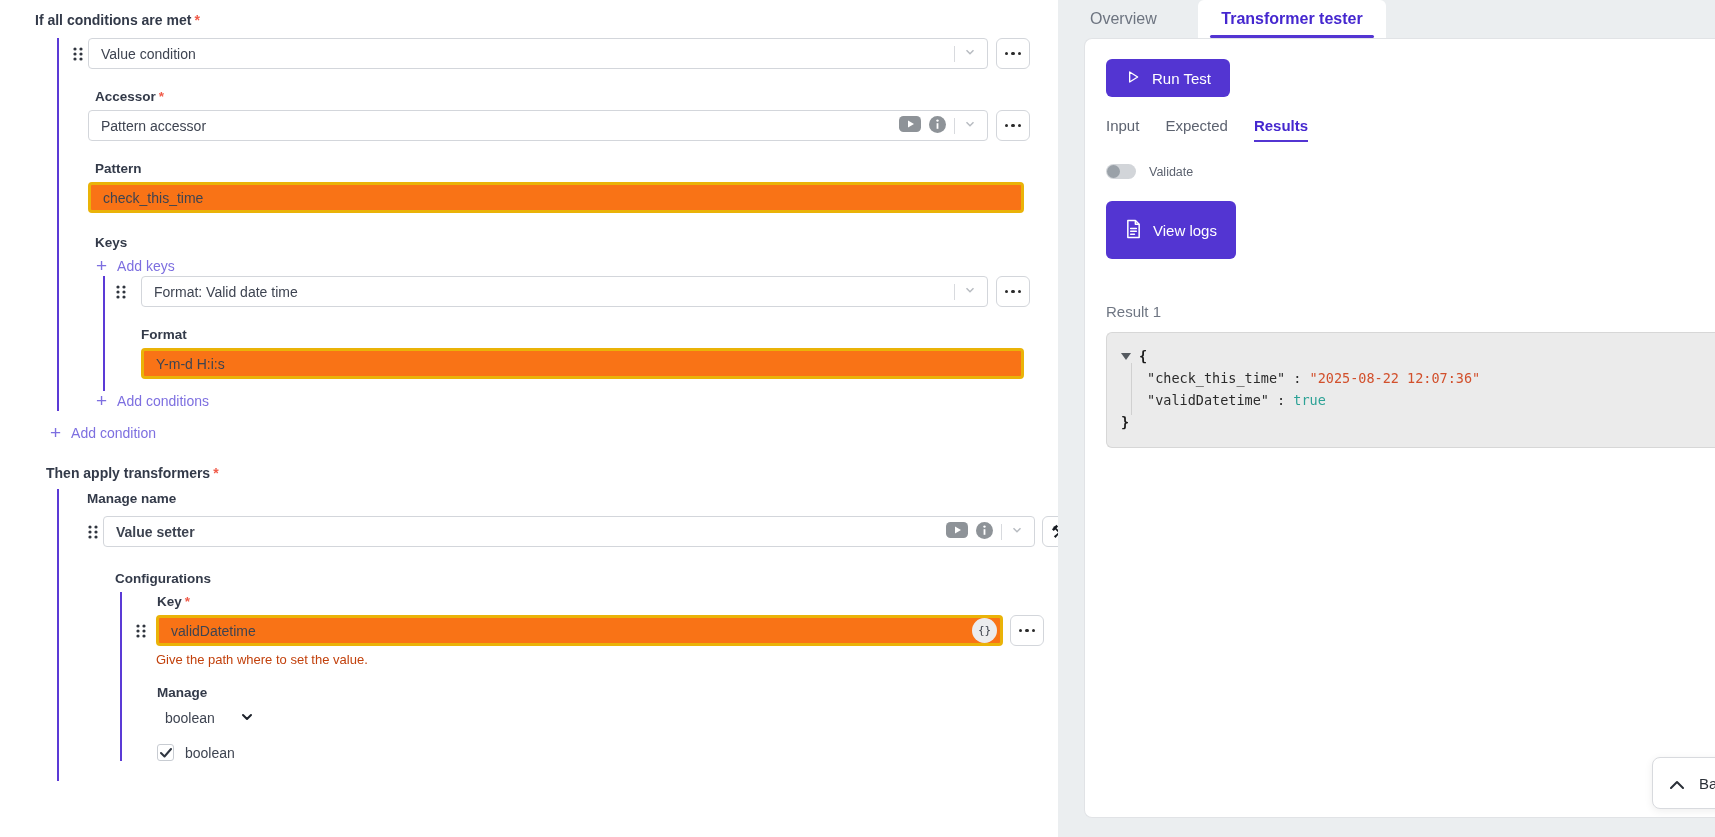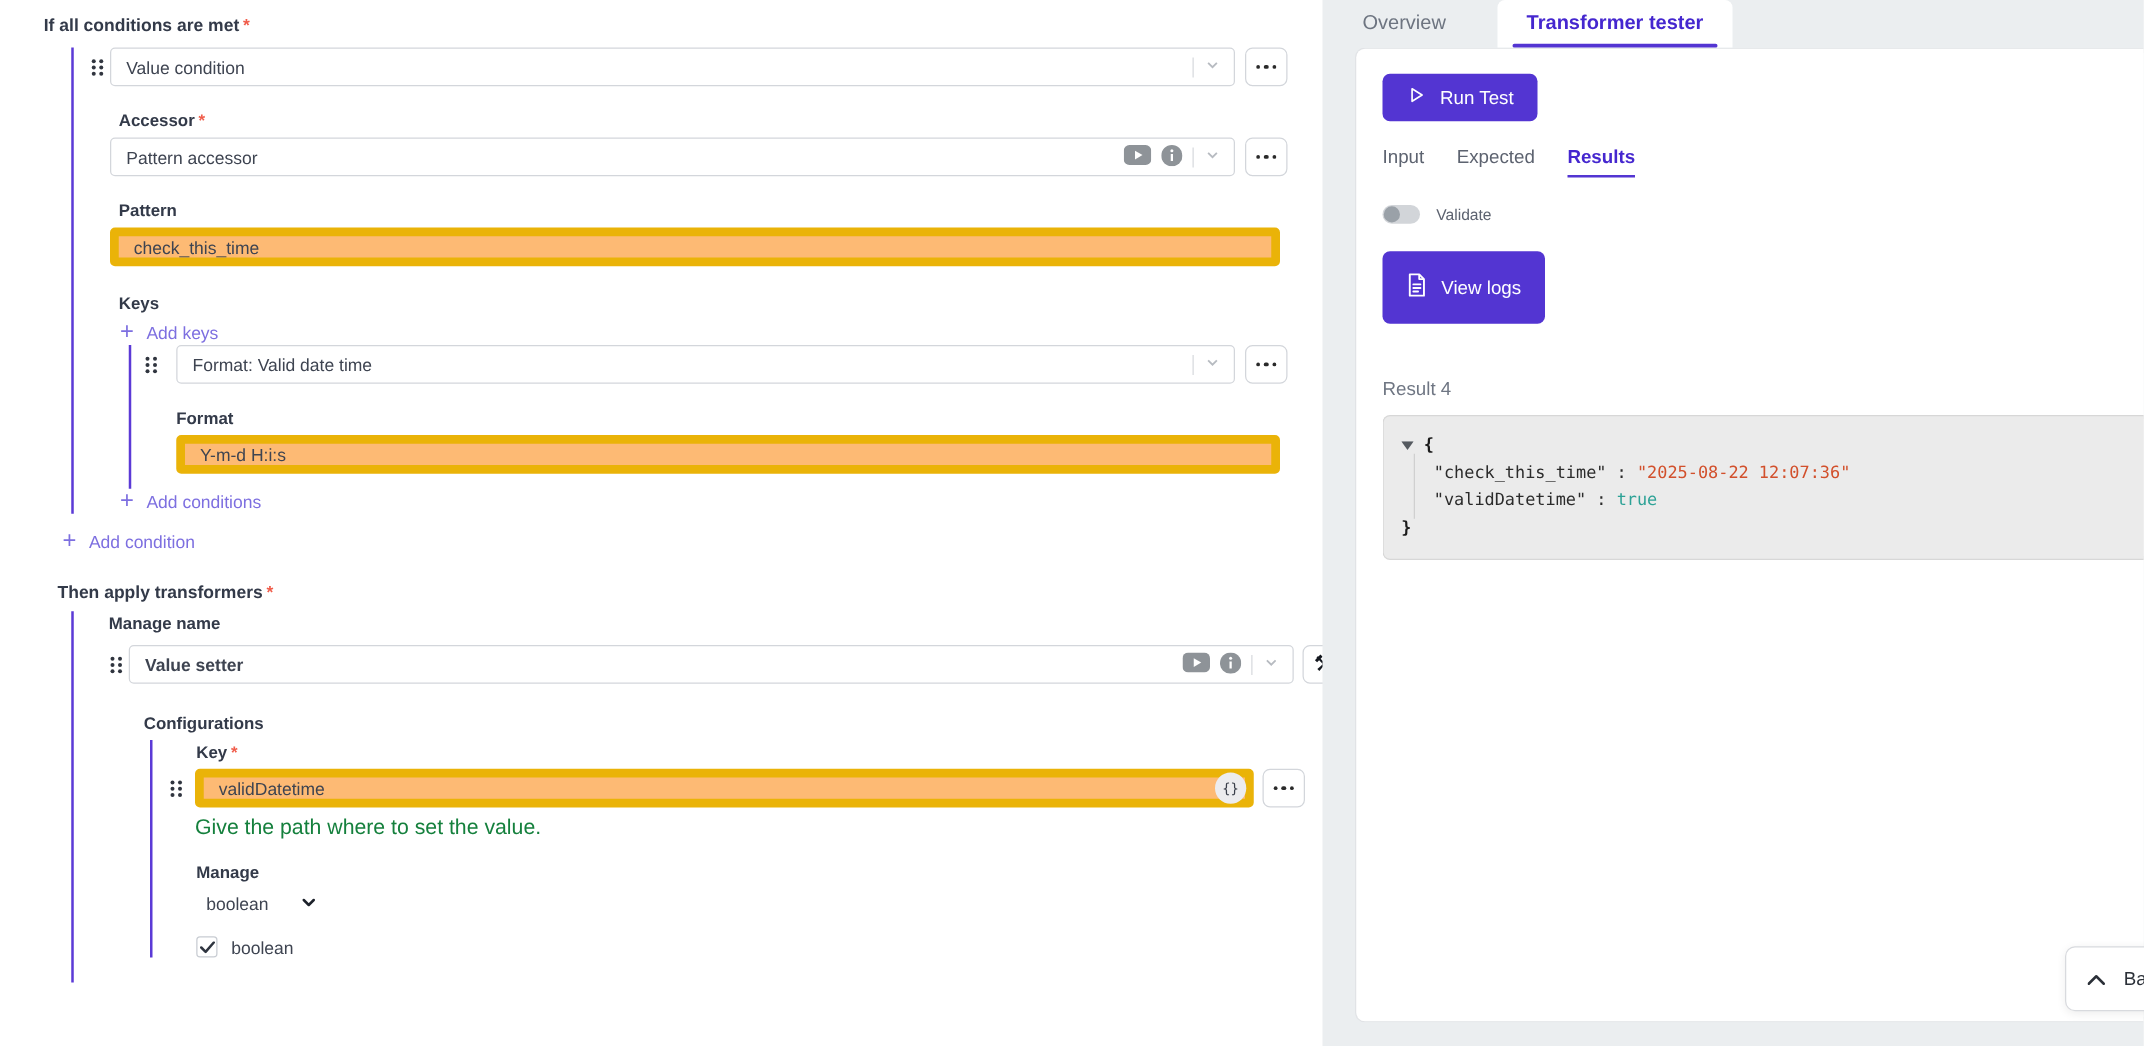--- a/index.html
+++ b/index.html
@@ -28,22 +28,22 @@
   .selectbox{flex:1;height:31px;border:1px solid #d3d6db;border-radius:4px;background:#fff;
     display:flex;align-items:center;padding:0 10px 0 12px;font-size:14px;color:#3e4451;cursor:pointer;}
   .selectbox .grow{flex:1;}
   .sel-icons{display:flex;align-items:center;gap:8px;}
   .divider{width:1px;height:16px;background:#d8dade;}
   .iconbtn{width:34px;height:31px;flex:none;border:1px solid #d3d6db;border-radius:6px;background:#fff;
     display:flex;align-items:center;justify-content:center;gap:3px;cursor:pointer;}
   .iconbtn i{width:3.5px;height:3.5px;border-radius:50%;background:#2a2a2a;display:block;}
   .gap8{margin-left:8px;}
   .gap7{margin-left:7px;}
-  .textinput{height:31px;border:7px solid #eab308;border-radius:4px;padding:0 12px;font-size:14px;
-    color:#3e4451;font-family:"Liberation Sans",sans-serif;background:#fdba74;display:block;}
+  .textinput{height:31px;border:3px solid #eab308;border-radius:4px;padding:0 12px;font-size:14px;
+    color:#3e4451;font-family:"Liberation Sans",sans-serif;background:#f97316;display:block;}
   .w-pattern{width:936px;}
   .w-format{width:883px;margin-left:26px;}
   .addlink{display:inline-flex;align-items:center;gap:10px;color:var(--link);cursor:pointer;font-size:14px;}
   .addlink .plus{font-size:19px;font-weight:400;line-height:14px;}
   .block2{margin-left:15px;padding-left:10px;padding-bottom:12px;}
   .lbl-fmt{margin:20px 0 6px 26px;font-size:13.5px;}
   .add-conds{margin:2px 0 0 8px;}
   .add-cond{margin:14px 0 0 50px;}
   .then-lbl{margin:22px 0 8px 46px;}
   .block3{margin-left:57px;padding-left:28px;padding-bottom:20px;}
@@ -51,21 +51,21 @@
   .sel-narrow{flex:none;width:932px;font-weight:bold;}
   .tools-glyph{font-size:18px;line-height:1;color:#14181f;font-family:"DejaVu Sans",sans-serif;}
   .conf-lbl{margin:24px 0 6px 28px;font-size:13.5px;}
   .block4{margin-left:33px;padding-left:13px;}
   .key-lbl{padding-top:2px;margin:0 0 6px 22px;font-size:13.5px;}
   .input-wrap{position:relative;width:847px;flex:none;}
   .input-wrap input{width:100%;padding-right:44px;}
   .json-badge{position:absolute;right:6px;top:3px;width:25px;height:25px;border-radius:50%;
     background:#ececee;display:flex;align-items:center;justify-content:center;
     font-family:"DejaVu Sans Mono",monospace;font-size:11px;color:#3a3f4a;cursor:pointer;}
-  .helper{margin:6px 0 0 21px;font-size:17px;color:#15803d;}
+  .helper{margin:6px 0 0 21px;font-size:13px;color:#c2410c;}
   .value-lbl{margin:18px 0 8px 22px;font-size:13.5px;}
   .bool-select{margin-left:30px;display:inline-flex;align-items:center;gap:24px;
     font-size:14px;color:#3e4451;cursor:pointer;height:20px;}
   .check-row{margin:16px 0 0 22px;display:flex;align-items:center;gap:11px;font-size:14px;color:#3e4451;}
   .checkbox{width:17px;height:17px;border:1px solid #c8ccd2;border-radius:3px;background:#fff;
     display:flex;align-items:center;justify-content:center;cursor:pointer;}
   
   .right-panel{position:absolute;left:1058px;top:0;width:657px;height:837px;background:#ebeef0;}
   .tabbar{position:relative;height:38px;}
   .tab{position:absolute;top:0;height:38px;display:flex;align-items:center;font-size:16px;cursor:pointer;}
@@ -347,21 +347,21 @@
 
     <button class="btn-primary btn-logs">
       <span><svg width="17" height="20" viewBox="0 0 18 21" fill="none" stroke="#fff" stroke-width="1.6" stroke-linejoin="round">
             <path d="M3 1.5h8l4 4v14H3z"></path>
             <path d="M11 1.5v4h4"></path>
             <path d="M6 10h6M6 13h6M6 16h4" stroke-linecap="round"></path>
           </svg></span>
       <span>View logs</span>
     </button>
 
-    <div class="result-title">Result 4</div>
+    <div class="result-title">Result 1</div>
 
     <div class="json-box">
       <span class="json-guide"></span>
       <div class="json-row1">
         <span class="expander">
             <svg width="10" height="7" viewBox="0 0 10 7">
               <path d="M0 0h10L5 7z" fill="#555a60"></path>
             </svg>
           </span>
         <span class="brace">{</span>

